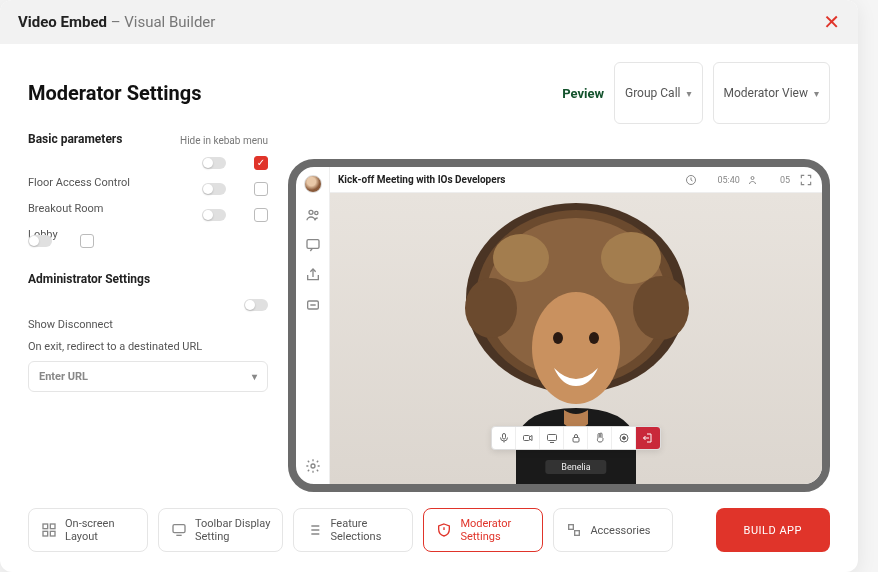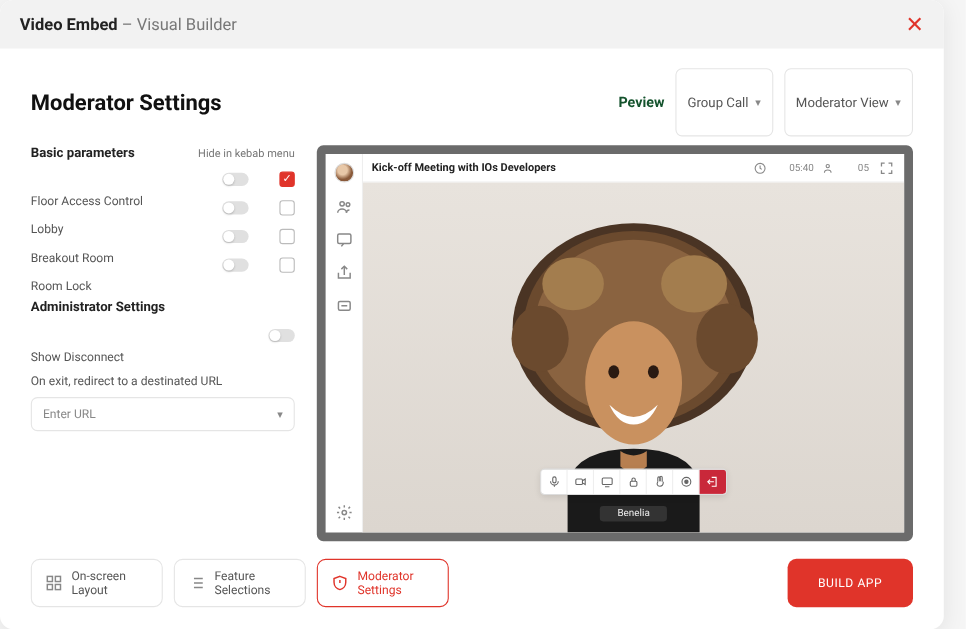--- a/index.html
+++ b/index.html
@@ -23,25 +23,25 @@
   .param-label { flex: 1; margin-top: 38px; }
   .toggle { width: 24px; height: 12px; border-radius: 6px; background: #e0e0e0; position: relative; margin-right: 28px; cursor:pointer; }
   .toggle::after { content:""; position:absolute; width:10px; height:10px; background:#fff; border-radius:50%; top:1px; left:1px; box-shadow:0 1px 2px rgba(0,0,0,0.2); }
   .checkbox { width: 14px; height: 14px; border: 1.5px solid #bbb; border-radius: 3px; display:flex; align-items:center; justify-content:center; cursor:pointer; }
   .checkbox.checked { background: #e0342a; border-color:#e0342a; }
   .checkbox.checked::after { content:"✓"; color:#fff; font-size:10px; line-height:1; }
   .param-head-row { display:flex; align-items:flex-end; margin-bottom:4px; }
   .param-head-row .section-head { flex:1; margin:0; }
   .admin-section { margin-top: 18px; }
   .small-label { font-size: 11px; color:#555; margin-top:22px; }
-  .url-select { margin-top:8px; border:1px solid #e5e5e5; border-radius:6px; padding:8px 10px; display:flex; align-items:center; font-size:11px; color:#888; cursor:pointer; }
+  .url-select { margin-top:8px; border:1px solid #e5e5e5; border-radius:6px; padding:8px 10px; display:flex; align-items:center; font-size:11px; color:#888; cursor:pointer;font-weight:bold; }
   .url-select .chev { margin-left:auto; font-size:10px; }
 
   .preview-col { flex:1; display:flex; }
-  .device-frame { flex:1; border:8px solid #6b6b6b; border-radius:6px; background:#fff; display:flex; overflow:hidden; }
+  .device-frame { flex:1; border:8px solid #6b6b6b; border-radius:26px; background:#fff; display:flex; overflow:hidden;margin-top:27px; }
   .device-sidebar { width:34px; border-right:1px solid #eee; display:flex; flex-direction:column; align-items:center; padding-top:8px; gap:14px; }
   .sb-icon { width:16px; height:16px; color:#888; display:flex; align-items:center; justify-content:center; }
   .avatar-small { width:18px; height:18px; border-radius:50%; background: radial-gradient(circle at 40% 35%, #e8c8a8 0 30%, #8a5a3a 60%); border:1px solid #ddd; }
   .sb-spacer { flex:1; }
   .device-main { flex:1; display:flex; flex-direction:column; }
   .meeting-bar { height:26px; display:flex; align-items:center; padding:0 8px; border-bottom:1px solid #eee; gap:8px; }
   .meeting-title { font-size:10px; font-weight:700; color:#222; }
   .meeting-bar .spacer { flex:1; }
   .meeting-chip { font-size:9px; color:#888; display:flex; align-items:center; gap:20px; }
   .fs-icon { width:12px; height:12px; color:#888; }
@@ -97,31 +97,30 @@
         <div class="section-head">Basic parameters</div>
         <div class="hide-head">Hide in kebab menu</div>
       </div>
 
       <div class="param-row">
         <div class="param-label">Floor Access Control</div>
         <div class="toggle"></div>
         <div class="checkbox checked"></div>
       </div>
       <div class="param-row">
+        <div class="param-label">Breakout Room</div>
+        <div class="toggle"></div>
+        <div class="checkbox"></div>
+      </div>
+      <div class="param-row">
         <div class="param-label">Lobby</div>
         <div class="toggle"></div>
         <div class="checkbox"></div>
       </div>
       <div class="param-row">
-        <div class="param-label">Breakout Room</div>
-        <div class="toggle"></div>
-        <div class="checkbox"></div>
-      </div>
-      <div class="param-row">
-        <div class="param-label">Room Lock</div>
         <div class="toggle"></div>
         <div class="checkbox"></div>
       </div>
 
       <div class="admin-section">
         <div class="section-head">Administrator Settings</div>
         <div class="param-row">
           <div class="param-label">Show Disconnect</div>
           <div class="toggle" style="margin-right:0"></div>
         </div>
@@ -282,33 +281,52 @@
             <rect x="3" y="14" width="7" height="7"></rect>
             <rect x="14" y="14" width="7" height="7"></rect>
           </svg>
         </span>
       <span style="white-space:pre-line">On-screen
 Layout</span>
     </div>
     <div class="footer-card">
       <span class="ic">
           <svg width="16" height="16" viewBox="0 0 24 24" fill="none" stroke="currentColor" stroke-width="2">
+            <rect x="3" y="4" width="18" height="12" rx="2"></rect>
+            <path d="M8 20h8"></path>
+          </svg>
+        </span>
+      <span style="white-space:pre-line">Toolbar Display
+Setting</span>
+    </div>
+    <div class="footer-card">
+      <span class="ic">
+          <svg width="16" height="16" viewBox="0 0 24 24" fill="none" stroke="currentColor" stroke-width="2">
             <path d="M8 6h12M8 12h12M8 18h12M4 6h0M4 12h0M4 18h0"></path>
           </svg>
         </span>
       <span style="white-space:pre-line">Feature
 Selections</span>
     </div>
     <div class="footer-card active">
       <span class="ic">
           <svg width="16" height="16" viewBox="0 0 24 24" fill="none" stroke="currentColor" stroke-width="2">
             <path d="M12 3l8 3v5c0 5-3.5 9-8 10-4.5-1-8-5-8-10V6l8-3z"></path>
             <path d="M12 8v4M12 15h0"></path>
           </svg>
         </span>
       <span style="white-space:pre-line">Moderator
 Settings</span>
+    </div>
+    <div class="footer-card">
+      <span class="ic">
+          <svg width="16" height="16" viewBox="0 0 24 24" fill="none" stroke="currentColor" stroke-width="2">
+            <rect x="4" y="4" width="7" height="7"></rect>
+            <rect x="13" y="13" width="7" height="7"></rect>
+          </svg>
+        </span>
+      <span style="white-space:pre-line">Accessories</span>
     </div>
     <div class="spacer"></div>
     <button class="build-btn">BUILD APP</button>
   </div>
 
 </div>
 
 </body></html>

